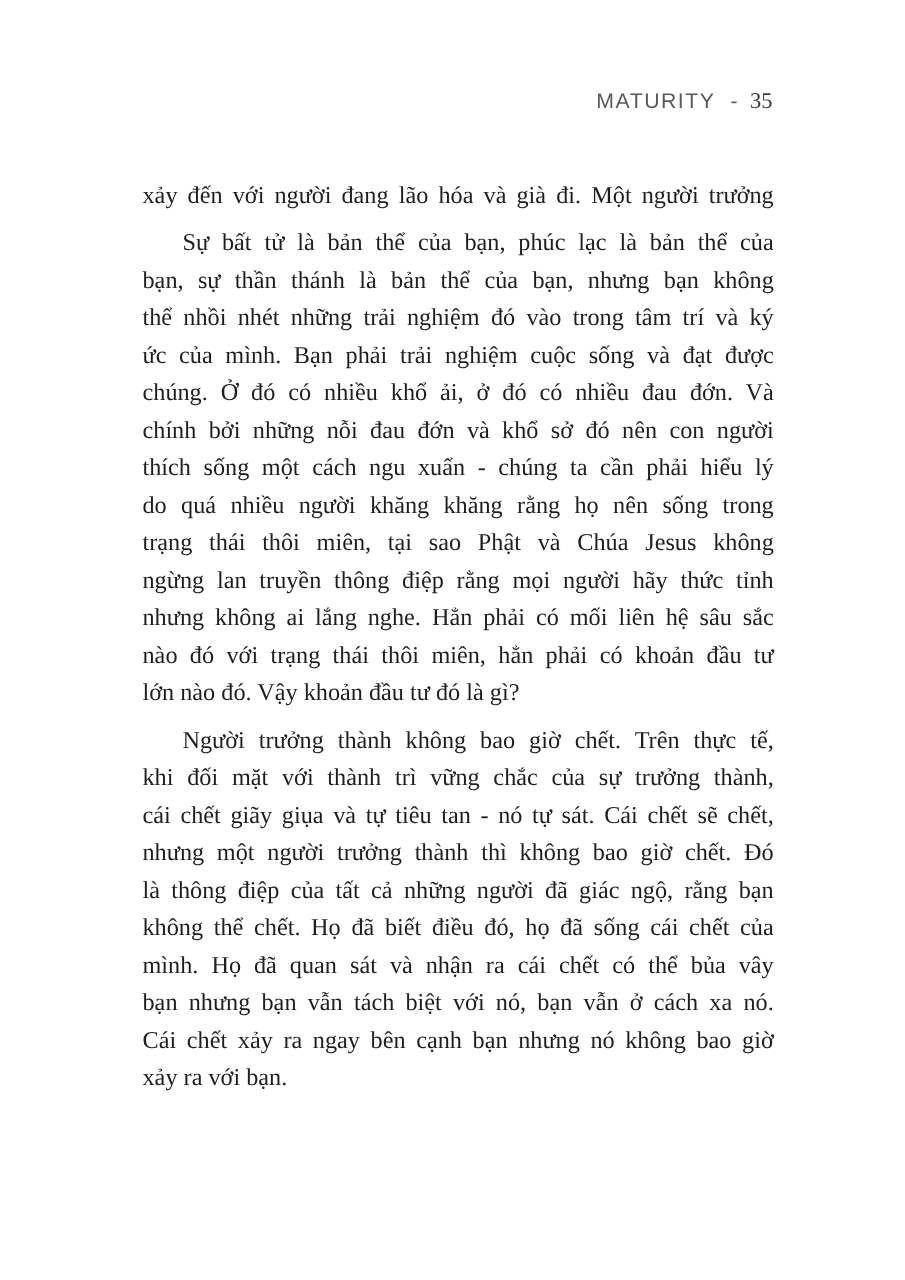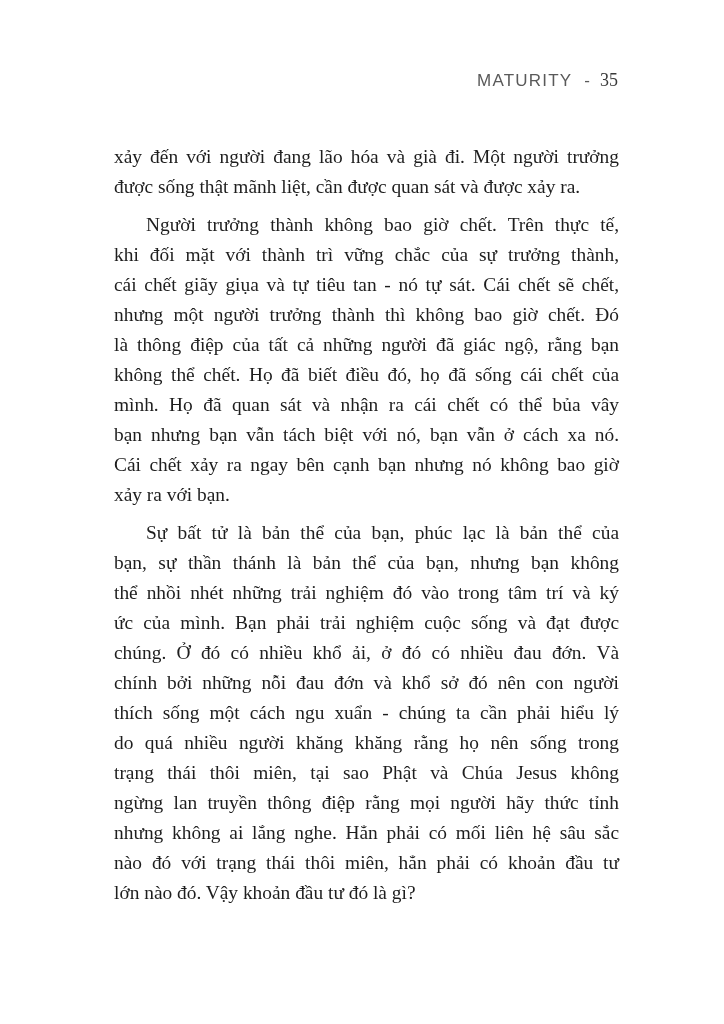--- a/index.html
+++ b/index.html
@@ -78,46 +78,45 @@
 
   <div class="running-header">
     <span class="title">MATURITY</span>
     <span class="sep">-</span>
     <span class="num">35</span>
   </div>
 
   <div class="body-text">
     <p>
       <span class="line">xảy đến với người đang lão hóa và già đi. Một người trưởng</span>
-      <span class="line last">được sống thật mãnh liệt, cần được quan sát và được xảy ra.</span>
-    </p>
-
-    <p>
-      <span class="line" style="padding-left:32px">Người trưởng thành không bao giờ chết. Trên thực tế,</span>
-      <span class="line">khi đối mặt với thành trì vững chắc của sự trưởng thành,</span>
-      <span class="line">cái chết giãy giụa và tự tiêu tan - nó tự sát. Cái chết sẽ chết,</span>
-      <span class="line">nhưng một người trưởng thành thì không bao giờ chết. Đó</span>
-      <span class="line">là thông điệp của tất cả những người đã giác ngộ, rằng bạn</span>
-      <span class="line">không thể chết. Họ đã biết điều đó, họ đã sống cái chết của</span>
-      <span class="line">mình. Họ đã quan sát và nhận ra cái chết có thể bủa vây</span>
-      <span class="line">bạn nhưng bạn vẫn tách biệt với nó, bạn vẫn ở cách xa nó.</span>
-      <span class="line">Cái chết xảy ra ngay bên cạnh bạn nhưng nó không bao giờ</span>
-      <span class="line last">xảy ra với bạn.</span>
     </p>
 
     <p>
       <span class="line" style="padding-left:32px">Sự bất tử là bản thể của bạn, phúc lạc là bản thể của</span>
       <span class="line">bạn, sự thần thánh là bản thể của bạn, nhưng bạn không</span>
       <span class="line">thể nhồi nhét những trải nghiệm đó vào trong tâm trí và ký</span>
       <span class="line">ức của mình. Bạn phải trải nghiệm cuộc sống và đạt được</span>
       <span class="line">chúng. Ở đó có nhiều khổ ải, ở đó có nhiều đau đớn. Và</span>
       <span class="line">chính bởi những nỗi đau đớn và khổ sở đó nên con người</span>
       <span class="line">thích sống một cách ngu xuẩn - chúng ta cần phải hiểu lý</span>
       <span class="line">do quá nhiều người khăng khăng rằng họ nên sống trong</span>
       <span class="line">trạng thái thôi miên, tại sao Phật và Chúa Jesus không</span>
       <span class="line">ngừng lan truyền thông điệp rằng mọi người hãy thức tỉnh</span>
       <span class="line">nhưng không ai lắng nghe. Hẳn phải có mối liên hệ sâu sắc</span>
       <span class="line">nào đó với trạng thái thôi miên, hẳn phải có khoản đầu tư</span>
       <span class="line last">lớn nào đó. Vậy khoản đầu tư đó là gì?</span>
     </p>
+
+    <p>
+      <span class="line" style="padding-left:32px">Người trưởng thành không bao giờ chết. Trên thực tế,</span>
+      <span class="line">khi đối mặt với thành trì vững chắc của sự trưởng thành,</span>
+      <span class="line">cái chết giãy giụa và tự tiêu tan - nó tự sát. Cái chết sẽ chết,</span>
+      <span class="line">nhưng một người trưởng thành thì không bao giờ chết. Đó</span>
+      <span class="line">là thông điệp của tất cả những người đã giác ngộ, rằng bạn</span>
+      <span class="line">không thể chết. Họ đã biết điều đó, họ đã sống cái chết của</span>
+      <span class="line">mình. Họ đã quan sát và nhận ra cái chết có thể bủa vây</span>
+      <span class="line">bạn nhưng bạn vẫn tách biệt với nó, bạn vẫn ở cách xa nó.</span>
+      <span class="line">Cái chết xảy ra ngay bên cạnh bạn nhưng nó không bao giờ</span>
+      <span class="line last">xảy ra với bạn.</span>
+    </p>
   </div>
 
 </div>
 
 </body></html>

